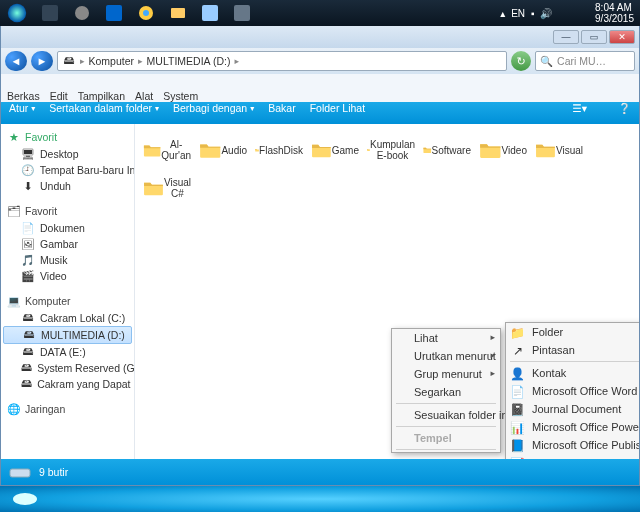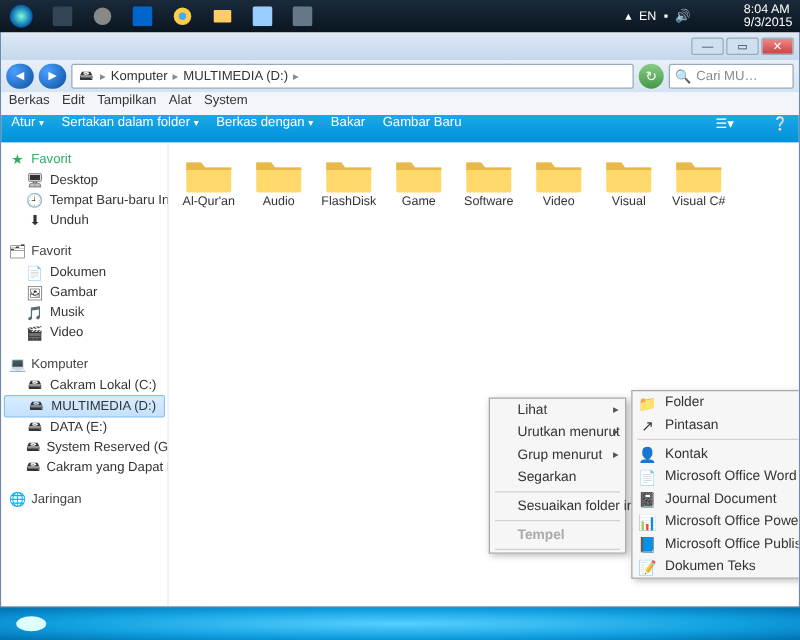--- a/index.html
+++ b/index.html
@@ -15,35 +15,35 @@
   
   .window { position: absolute; left: 0; top: 26px; width: 640px; height: 460px; background: #fff; border: 1px solid #6a8cb0; border-top: none; display: flex; flex-direction: column; }
   .titlebar { height: 22px; background: linear-gradient(#dde9f5, #c5d8ec); display: flex; align-items: center; justify-content: flex-end; padding: 0 4px; }
   .winbtn { width: 26px; height: 14px; margin-left: 2px; background: #d0dff0; border: 1px solid #9ab; border-radius: 2px; font-size: 9px; display: flex; align-items: center; justify-content: center; color: #345; }
   .winbtn.close { background: linear-gradient(#e88,#c44); color: #fff; }
   .addrbar { height: 26px; background: linear-gradient(#e8f0f8,#d5e4f2); display: flex; align-items: center; gap: 4px; padding: 0 4px; }
   .navbtn { width: 22px; height: 20px; border-radius: 10px; background: radial-gradient(circle at 30% 30%, #4aa0ff, #0b4f9e); display: flex; align-items: center; justify-content: center; color: #fff; font-size: 11px; }
   .breadcrumb { flex: 1; height: 20px; background: #fff; border: 1px solid #9ab; border-radius: 2px; display: flex; align-items: center; font-size: 10.5px; color: #333; padding: 0 4px; gap: 4px; }
   .bc-sep { color: #888; font-size: 9px; }
   .searchbox { width: 100px; height: 20px; background: #fff; border: 1px solid #9ab; border-radius: 2px; font-size: 10.5px; color: #888; display: flex; align-items: center; padding: 0 4px; gap: 4px; }
-  .menubar { height: 18px; background: #f2f6fb; display: flex; align-items: flex-start; gap: 10px; padding: 0 6px; font-size: 10.5px; color: #333; }
+  .menubar { height: 28px; background: #f2f6fb; display: flex; align-items: flex-end; gap: 10px; padding: 0 6px; font-size: 10.5px; color: #333; }
   .toolbar { height: 22px; background: linear-gradient(#1aa9e8,#0090d8); display: flex; align-items: flex-start; gap: 14px; padding: 0 8px; font-size: 10.5px; color: #fff; }
   .tb-item { display: flex; align-items: center; gap: 3px; }
   .tb-item .caret { font-size: 8px; }
   .body { flex: 1; display: flex; overflow: hidden; }
   .sidebar { width: 134px; background: #fff; border-right: 1px solid #e2e8ef; overflow: hidden; font-size: 10.5px; color: #333; padding-top: 4px; }
   .sb-group { margin-bottom: 8px; }
   .sb-hdr { display: flex; align-items: center; gap: 4px; padding: 2px 6px; font-weight: 400; color: #444; }
   .sb-hdr.fav { color: #3a6; }
   .sb-item { display: flex; align-items: center; gap: 5px; padding: 1px 6px 1px 20px; white-space: nowrap; }
   .sb-item.sel { background: linear-gradient(#d8ecff,#c4e1ff); border: 1px solid #8cc0f0; border-radius: 2px; margin: 0 2px; padding-left: 18px; }
   .ico { width: 14px; height: 14px; display: inline-flex; align-items: center; justify-content: center; font-size: 11px; }
   .content { flex: 1; background: #fff; position: relative; overflow: hidden; }
   .folders { display: flex; flex-wrap: wrap; gap: 6px 8px; padding: 10px 8px; }
-  .folder { width: 48px; display: flex; flex-direction: column; align-items: center; font-size: 10px; color: #333; text-align: center; }
+  .folder { width: 48px; display: flex; flex-direction: row; align-items: center; font-size: 10px; color: #333; text-align: center; }
   .folder-ico { width: 40px; height: 32px; }
   .statusbar { height: 26px; background: linear-gradient(#1aa9e8,#0090d8); display: flex; align-items: center; padding: 0 8px; color: #fff; font-size: 10.5px; gap: 8px; }
   
   .ctx { position: absolute; background: #f6f6f6; border: 1px solid #a8a8a8; box-shadow: 2px 2px 6px rgba(0,0,0,0.3); font-size: 11px; color: #333; }
   .ctx1 { left: 256px; top: 204px; width: 110px; }
   .ctx2 { left: 370px; top: 198px; width: 202px; }
   .mi { padding: 3px 8px 3px 22px; position: relative; white-space: nowrap; }
   .mi.disabled { color: #aaa; font-weight: bold; }
   .mi .arrow { position: absolute; right: 5px; top: 3px; font-size: 9px; color: #555; }
   .sep { height: 1px; background: #d0d0d0; margin: 2px 4px; }
@@ -150,28 +150,28 @@
   <div class="toolbar">
     <div class="tb-item">
         <span>Atur</span>
         <span class="caret">▾</span>
       </div>
     <div class="tb-item">
         <span>Sertakan dalam folder</span>
         <span class="caret">▾</span>
       </div>
     <div class="tb-item">
-        <span>Berkas dengan</span>
+        <span>Berbagi dengan</span>
         <span class="caret">▾</span>
       </div>
     <div class="tb-item">
         <span>Bakar</span>
       </div>
     <div class="tb-item">
-        <span>Gambar Baru</span>
+        <span>Folder Lihat</span>
       </div>
     <div class="tb-spacer"></div>
     <span>☰▾</span>&nbsp;
     <span>❔</span>
   </div>
 
   <div class="body">
     <div class="sidebar">
       <div class="sb-group">
         <div class="sb-hdr fav">
@@ -269,20 +269,27 @@
               <path d="M2 6h12l3 4h21v2H2z" fill="#e8b94a"></path>
             </svg>
             <span>FlashDisk</span>
           </div>
           <div class="folder">
             <svg class="folder-ico" viewBox="0 0 40 32">
               <path d="M2 6h12l3 4h21v18a2 2 0 0 1-2 2H4a2 2 0 0 1-2-2z" fill="#ffd86b"></path>
               <path d="M2 6h12l3 4h21v2H2z" fill="#e8b94a"></path>
             </svg>
             <span>Game</span>
+          </div>
+          <div class="folder">
+            <svg class="folder-ico" viewBox="0 0 40 32">
+              <path d="M2 6h12l3 4h21v18a2 2 0 0 1-2 2H4a2 2 0 0 1-2-2z" fill="#ffd86b"></path>
+              <path d="M2 6h12l3 4h21v2H2z" fill="#e8b94a"></path>
+            </svg>
+            <span>Kumpulan E-book</span>
           </div>
           <div class="folder">
             <svg class="folder-ico" viewBox="0 0 40 32">
               <path d="M2 6h12l3 4h21v18a2 2 0 0 1-2 2H4a2 2 0 0 1-2-2z" fill="#ffd86b"></path>
               <path d="M2 6h12l3 4h21v2H2z" fill="#e8b94a"></path>
             </svg>
             <span>Software</span>
           </div>
           <div class="folder">
             <svg class="folder-ico" viewBox="0 0 40 32">
@@ -327,19 +334,26 @@
           <div class="mi2"><span class="mico">👤</span><span>Kontak</span></div>
           <div class="mi2"><span class="mico">📄</span><span>Microsoft Office Word Document</span></div>
           <div class="mi2"><span class="mico">📓</span><span>Journal Document</span></div>
           <div class="mi2"><span class="mico">📊</span><span>Microsoft Office PowerPoint Presentation</span></div>
           <div class="mi2"><span class="mico">📘</span><span>Microsoft Office Publisher Document</span></div>
           <div class="mi2"><span class="mico">📝</span><span>Dokumen Teks</span></div>
         </div>
     </div>
   </div>
 
+  <div class="statusbar">
+    <svg width="22" height="18" viewBox="0 0 22 18">
+        <rect x="1" y="6" width="20" height="8" rx="2" fill="#cde"></rect>
+        <rect x="1" y="6" width="20" height="8" rx="2" fill="none" stroke="#8ab"></rect>
+      </svg>
+    <span>9 butir</span>
+  </div>
 </div>
 
 <div class="dock">
   <svg class="dock-ico" viewBox="0 0 30 20">
       <ellipse cx="15" cy="10" rx="12" ry="6" fill="#dff"></ellipse>
     </svg>
 </div>
 
 </body></html>

